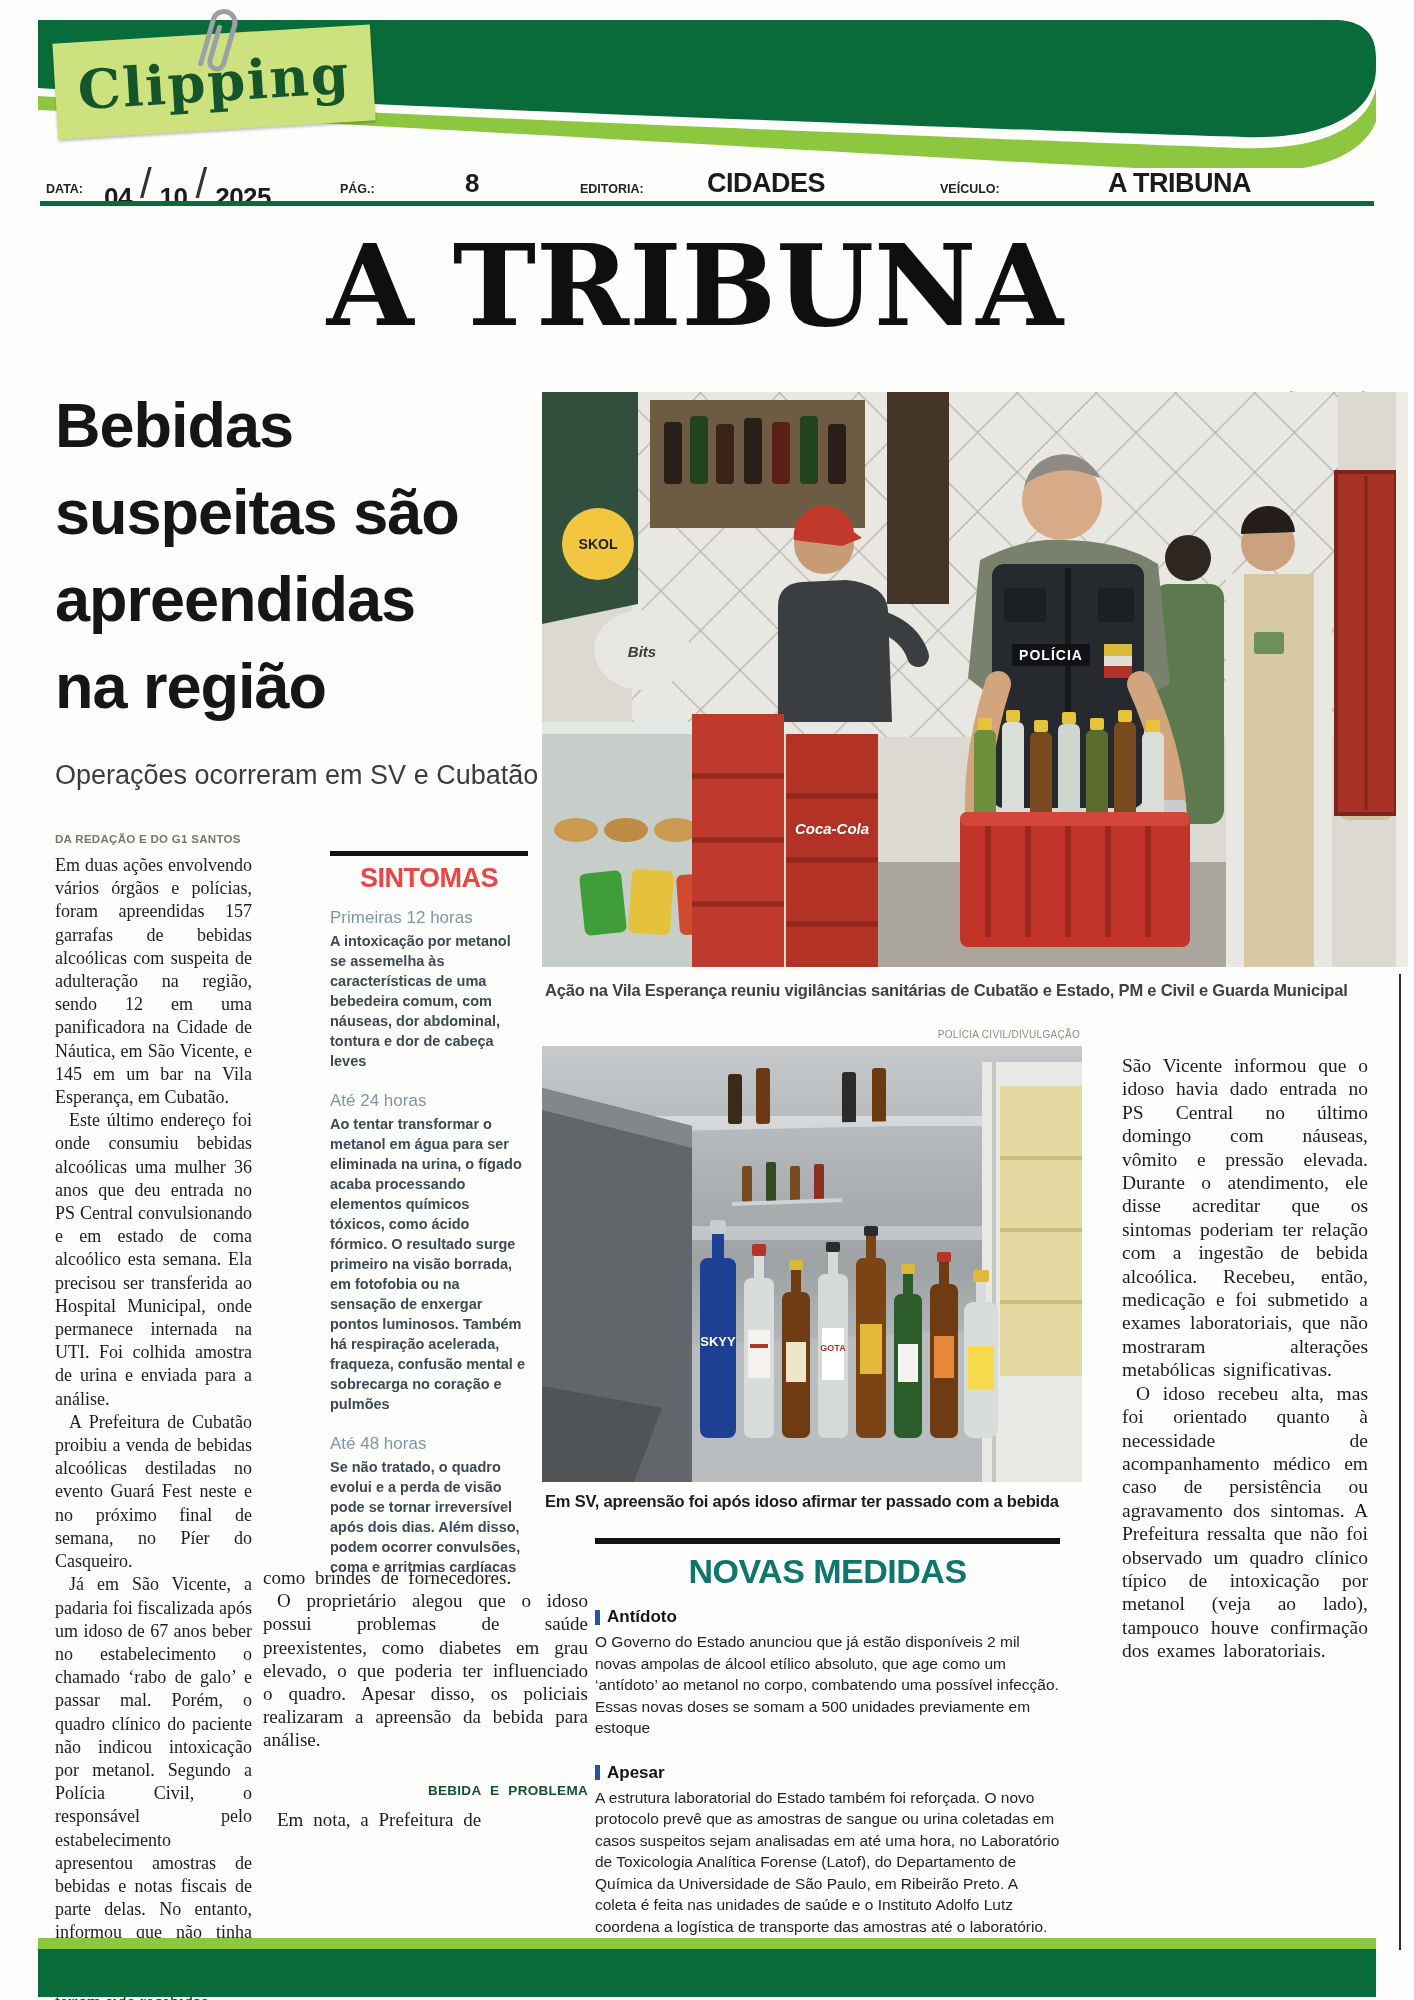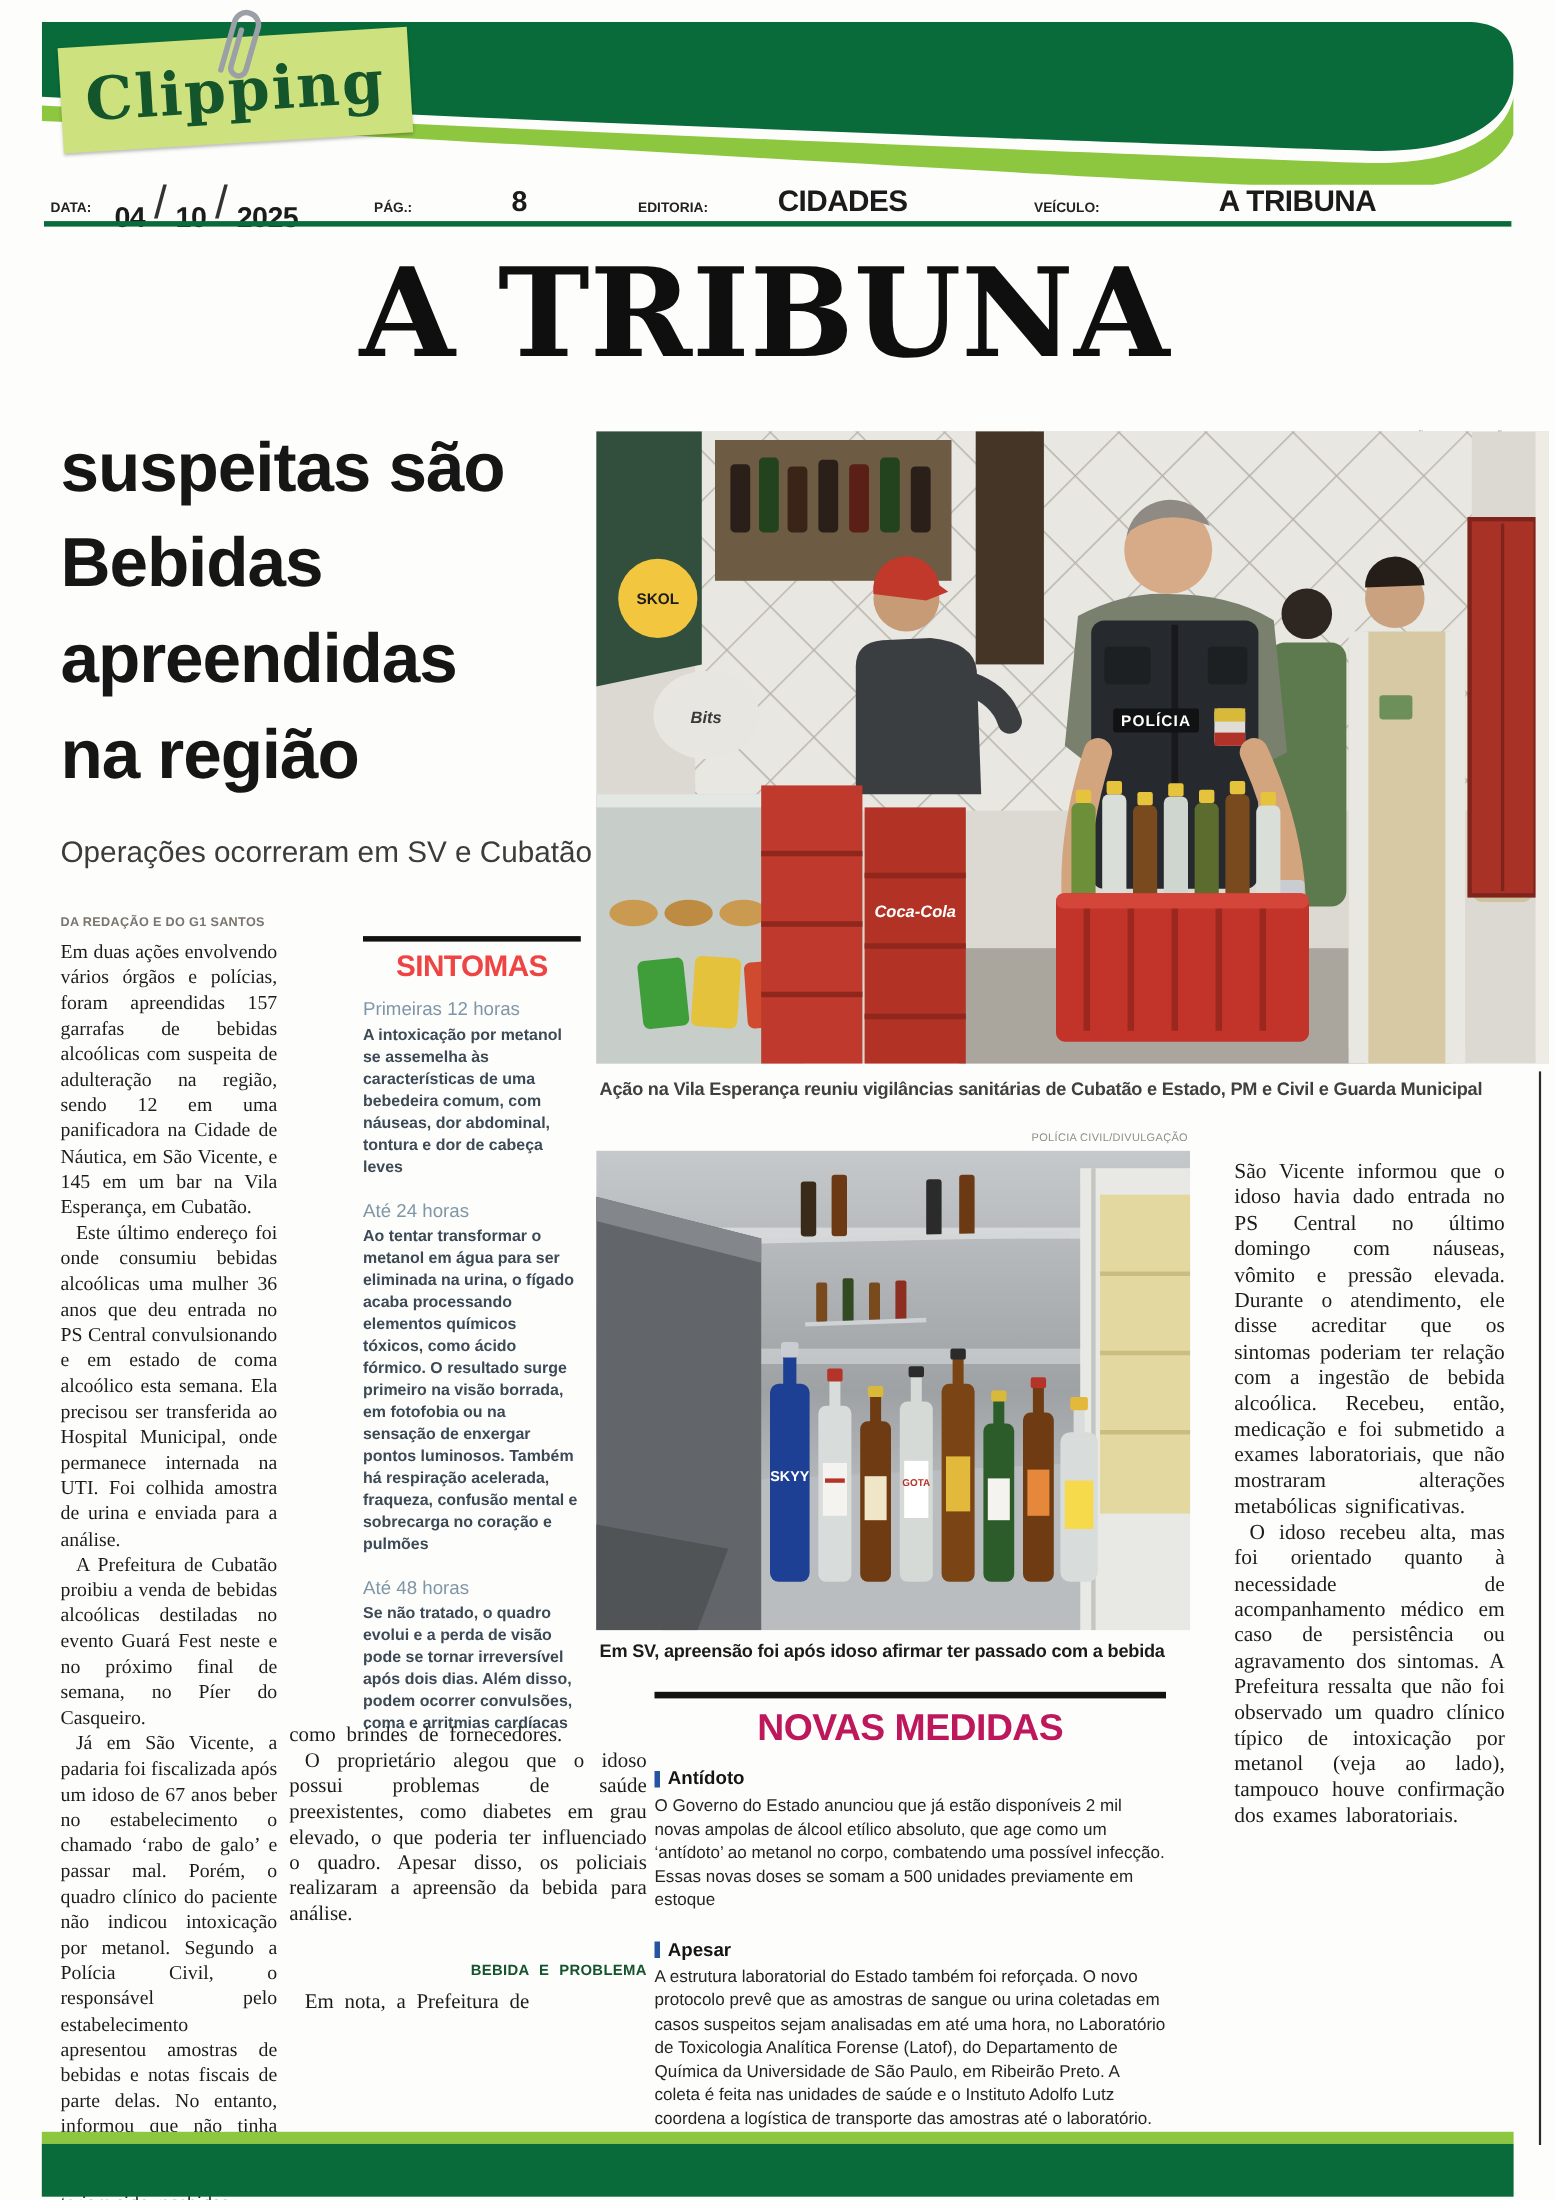--- a/index.html
+++ b/index.html
@@ -69,21 +69,21 @@
   #photo1 { left:542px; top:392px; width:866px; height:575px; }
   #caption1 { left:545px; top:981px; width:845px; font-size:16.5px; font-weight:bold; color:#404040; letter-spacing:-0.2px; }
   #photo2-credit { left:700px; top:1029px; width:380px; }
   #photo2 { left:542px; top:1046px; width:540px; height:436px; }
   #caption2 { left:545px; top:1492px; width:540px; font-size:16.5px; font-weight:bold; color:#1b1b19; letter-spacing:-0.2px; }
   #vrule { left:1399px; top:974px; width:2px; height:976px; background:#2b2b2b; }
 
   
   #novas-box { left:595px; top:1538px; width:465px; }
   #novas-box .black-bar { height:6px; }
-  #novas-title { text-align:center; font-size:34px; font-weight:bold; color:#be185d; margin-top:8px; margin-bottom:16px; letter-spacing:-0.5px; }
+  #novas-title { text-align:center; font-size:34px; font-weight:bold; color:#0f766e; margin-top:8px; margin-bottom:16px; letter-spacing:-0.5px; }
   .novas-head { font-size:17px; font-weight:bold; color:#141414; margin-bottom:4px; display:flex; align-items:center; gap:7px; }
   .blue-bullet { display:inline-block; width:5px; height:15px; background:#2456a0; }
   .novas-text { font-size:15.5px; line-height:21.5px; color:#242424; margin-bottom:24px; }
 
   
   #footer-light { left:38px; top:1938px; width:1338px; height:11px; background:#8dc63f; }
   #footer-dark  { left:38px; top:1949px; width:1338px; height:48px; background:#0a6b3a; }
 </style>
 </head>
 <body>
@@ -115,22 +115,22 @@
   <span class="abs meta-value" style="left:465px; top:168px;">8</span>
   <span class="abs meta-label" style="left:580px; top:182px;">EDITORIA:</span>
   <span class="abs meta-value" style="left:707px; top:168px; font-size:27px;">CIDADES</span>
   <span class="abs meta-label" style="left:940px; top:182px;">VEÍCULO:</span>
   <span class="abs meta-value" style="left:1108px; top:168px; font-size:27px;">A TRIBUNA</span>
   <div id="green-rule" class="abs"></div>
 
   <div id="masthead" class="abs">A TRIBUNA</div>
 
   <div id="headline" class="abs">
+    <div>Bebidas</div>
     <div>suspeitas são</div>
-    <div>Bebidas</div>
     <div>apreendidas</div>
     <div>na região</div>
   </div>
   <div id="subtitle" class="abs">Operações ocorreram em SV e Cubatão</div>
   <div id="byline" class="abs">DA REDAÇÃO E DO G1 SANTOS</div>
 
   <div id="col-left" class="abs serifcol">
     <p>Em duas ações envolvendo vários órgãos e polícias, foram apreendidas 157 garrafas de bebidas alcoólicas com suspeita de adulteração na região, sendo 12 em uma panificadora na Cidade de Náutica, em São Vicente, e 145 em um bar na Vila Esperança, em Cubatão.</p>
     <p>Este último endereço foi onde consumiu bebidas alcoólicas uma mulher 36 anos que deu entrada no PS Central convulsionando e em estado de coma alcoólico esta semana. Ela precisou ser transferida ao Hospital Municipal, onde permanece internada na UTI. Foi colhida amostra de urina e enviada para a análise.</p>
     <p>A Prefeitura de Cubatão proibiu a venda de bebidas alcoólicas destiladas no evento Guará Fest neste e no próximo final de semana, no Píer do Casqueiro.</p>

